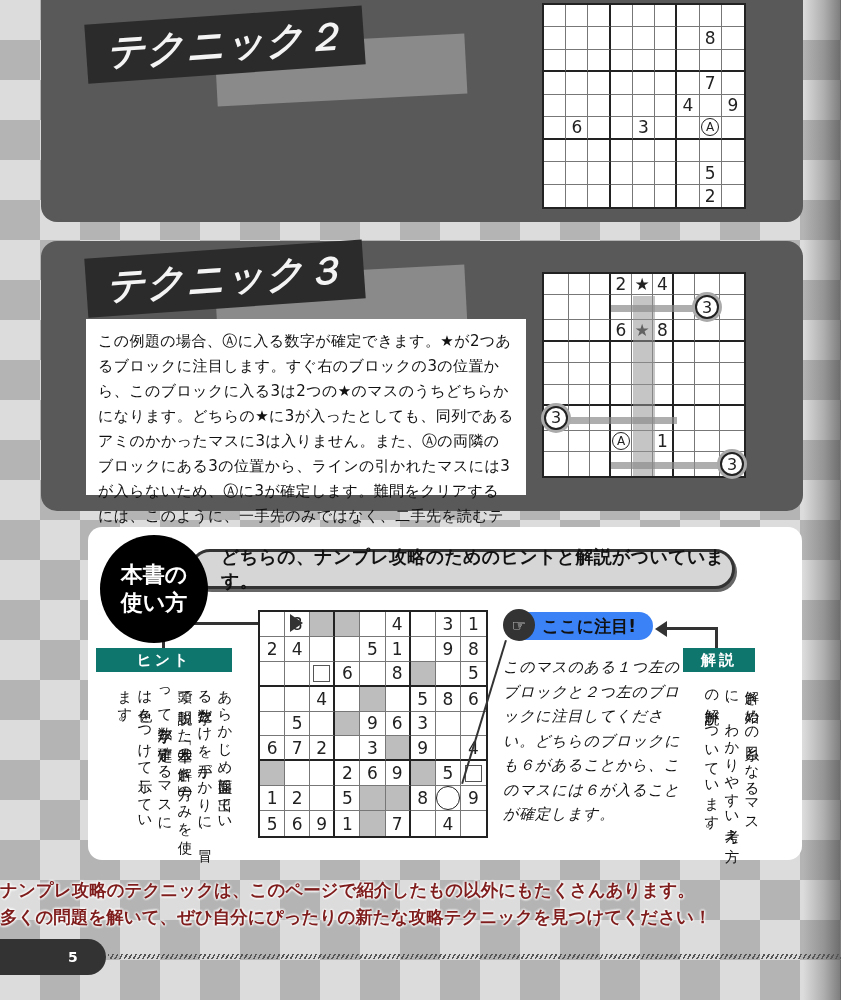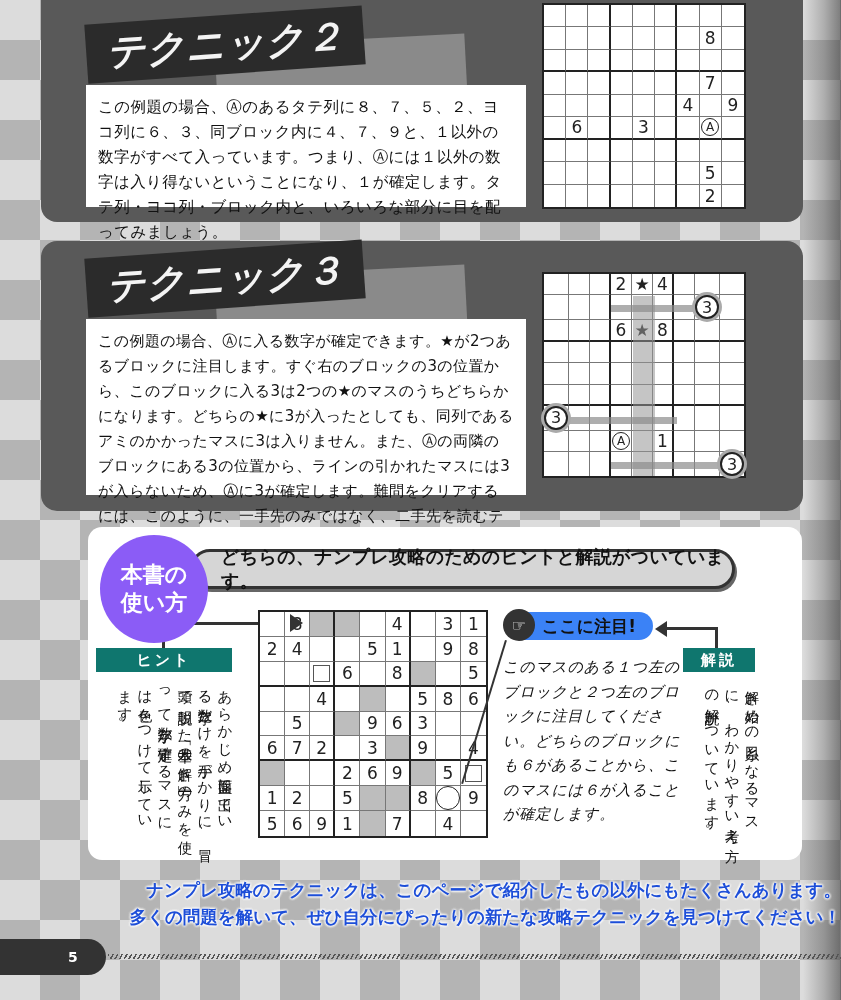--- a/index.html
+++ b/index.html
@@ -67,21 +67,21 @@
   .cell .bigcirc { width: 24px; height: 24px; border: 1.5px solid #222; border-radius: 50%; background: #fff; }
   .hline { position: absolute; height: 7px; background: rgba(140,140,140,0.7); z-index: 2; }
   .vband { position: absolute; background: rgba(150,150,150,0.55); z-index: 1; }
 
   #usage {
     position: absolute; left: 88px; top: 527px; width: 714px; height: 333px;
     background: #fff; border-radius: 14px;
   }
   .usage-circle {
     position: absolute; left: 100px; top: 535px; width: 108px; height: 108px;
-    border-radius: 50%; background: #8b5cf6; color: #fff; z-index: 5;
+    border-radius: 50%; background: #000000; color: #fff; z-index: 5;
     display: flex; flex-direction: column; align-items: center; justify-content: center;
     font-size: 22px; font-weight: bold; line-height: 28px;
   }
   .usage-banner {
     position: absolute; left: 190px; top: 549px; width: 545px; height: 40px;
     background: #d6d6d6; border: 3px solid #333; border-radius: 20px;
     box-shadow: 2px 3px 0 #666; z-index: 4;
     font-size: 18px; font-weight: bold; color: #111;
     display: flex; align-items: center; padding-left: 28px; letter-spacing: 0.3px;
   }
@@ -102,43 +102,42 @@
   .hand {
     position: absolute; left: 503px; top: 609px; width: 32px; height: 32px;
     border-radius: 50%; background: #333; color: #fff; display: flex;
     align-items: center; justify-content: center; font-size: 16px; z-index: 2;
   }
   .focus-text {
     position: absolute; left: 503px; top: 655px; width: 180px;
     font-size: 15px; line-height: 24.5px; color: #111; letter-spacing: 0.8px; font-style: italic;
   }
   .footer {
-    position: absolute; left: 0; width: 841px; text-align: right;
-    font-size: 17.5px; font-weight: bold; color: #1d4ed8;
+    position: absolute; left: 0; width: 841px; text-align: left;
+    font-size: 17.5px; font-weight: bold; color: #7f1d1d;
     text-shadow: 0 0 3px #fff, 0 0 3px #fff, 0 0 3px #fff, 0 0 3px #fff;
   }
   .pagetab {
     position: absolute; left: 0; top: 939px; width: 106px; height: 36px;
     background: #333; border-radius: 0 18px 18px 0; color: #fff;
     font-weight: bold; font-size: 14px; display: flex; align-items: center; padding-left: 68px;
   }
   .hatch {
     position: absolute; left: 108px; top: 954px; width: 733px; height: 5px;
     background: repeating-linear-gradient(-60deg, #555 0 1.5px, transparent 1.5px 4px);
   }
 </style>
 </head>
 <body>
 
 <div class="gutter"></div>
 
 <div class="panel" id="t2">
   <div class="tape-bg" style="left:175px; top:60px; width:250px; height:60px;"></div>
   <div class="tape" style="left:45px; top:35px;">テクニック２</div>
-  <div class="textbox" style="left:45px; top:105px; width:440px; height:122px;">この例題の場合、Ⓐのあるタテ列に８、７、５、２、ヨコ列に６、３、同ブロック内に４、７、９と、１以外の数字がすべて入っています。つまり、Ⓐには１以外の数字は入り得ないということになり、１が確定します。タテ列・ヨコ列・ブロック内と、いろいろな部分に目を配ってみましょう。</div>
 </div>
 <div class="grid" id="g2" style="left:542px; top:3px; width:204px; height:206px;">
     <div class="cell"></div>
     <div class="cell"></div>
     <div class="cell br"></div>
     <div class="cell"></div>
     <div class="cell"></div>
     <div class="cell br"></div>
     <div class="cell"></div>
     <div class="cell"></div>

